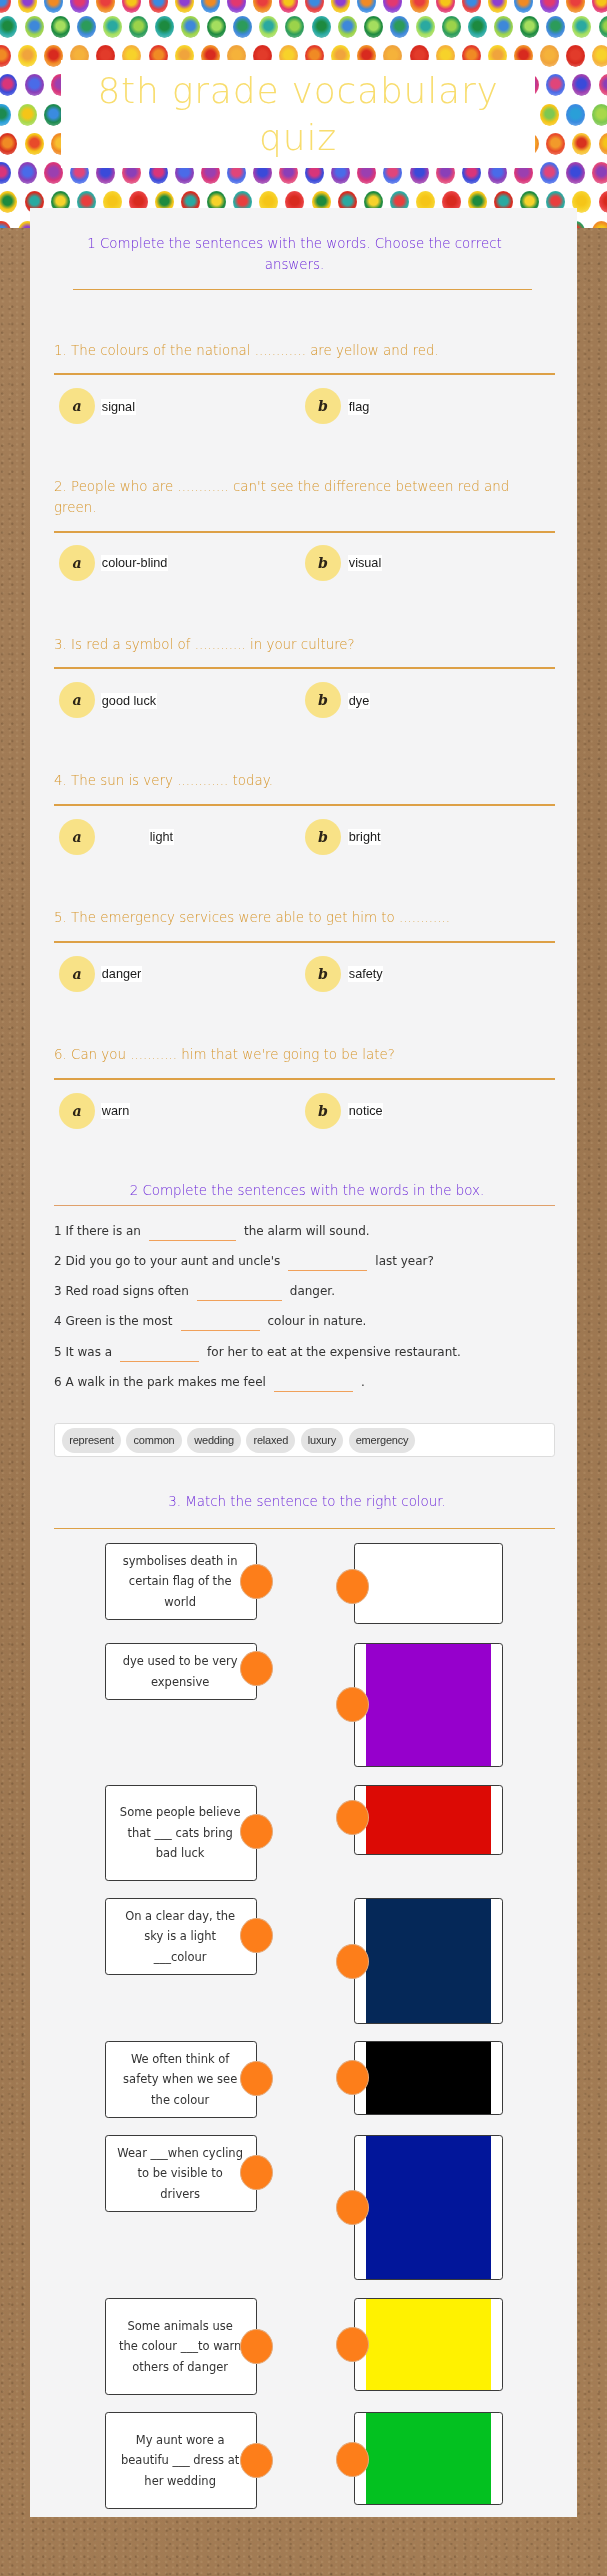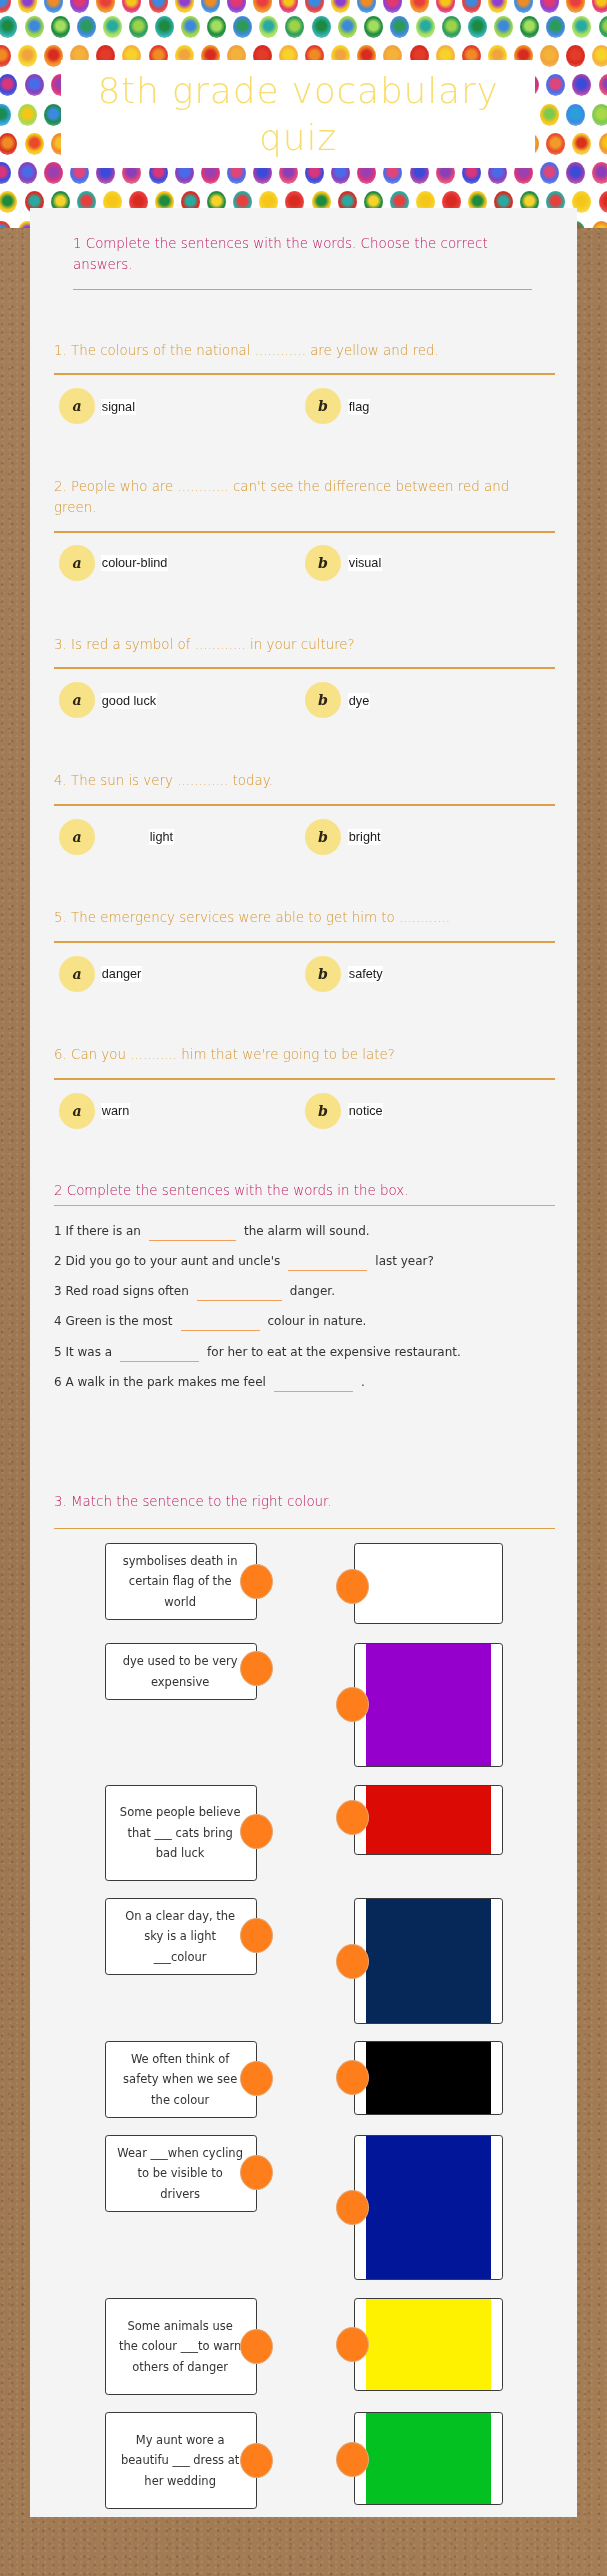--- a/index.html
+++ b/index.html
@@ -45,21 +45,21 @@
   
   .panel {
     position: absolute; left: 30px; top: 208px; width: 547px; height: 2309px;
     background: #f4f4f5;
   }
 
   .section-head {
     position: absolute; font-family: "DejaVu Sans", sans-serif;
     font-size: 13.4px; line-height: 20.6px; font-weight: 300;
   }
-  .section-head.red { color: #be185d; }
+  .section-head.red { color: #6d28d9; text-align: center; }
   .section-head.orange { color: #d6952b; }
   .rule { position: absolute; height: 1.6px; background: #dda046; }
 
   .option-badge {
     position: absolute; width: 36px; height: 36px; border-radius: 50%;
     background: #f8e287;
     display: flex; align-items: center; justify-content: center;
     font-family: "DejaVu Serif", serif; font-weight: bold; font-style: italic;
     font-size: 14.2px; color: #2c2417;
   }
@@ -402,20 +402,28 @@
 
   <div id="fill-sentences">
       <div class="fill-line" style="left: 24px; top: 1015px;"><span>1 If there is an</span><span class="fill-blank" style="width: 87px;"></span><span>the alarm will sound.</span></div>
       <div class="fill-line" style="left: 24px; top: 1045px;"><span>2 Did you go to your aunt and uncle's</span><span class="fill-blank" style="width: 79px;"></span><span>last year?</span></div>
       <div class="fill-line" style="left: 24px; top: 1075px;"><span>3 Red road signs often</span><span class="fill-blank" style="width: 85px;"></span><span>danger.</span></div>
       <div class="fill-line" style="left: 24px; top: 1105px;"><span>4 Green is the most</span><span class="fill-blank" style="width: 79px;"></span><span>colour in nature.</span></div>
       <div class="fill-line" style="left: 24px; top: 1136px;"><span>5 It was a</span><span class="fill-blank" style="width: 79px;"></span><span>for her to eat at the expensive restaurant.</span></div>
       <div class="fill-line" style="left: 24px; top: 1166px;"><span>6 A walk in the park makes me feel</span><span class="fill-blank" style="width: 79px;"></span><span>.</span></div>
     </div>
 
+  <div class="word-bank" id="word-bank">
+      <span class="word-chip">represent</span>
+      <span class="word-chip">common</span>
+      <span class="word-chip">wedding</span>
+      <span class="word-chip">relaxed</span>
+      <span class="word-chip">luxury</span>
+      <span class="word-chip">emergency</span>
+    </div>
 
   <div class="section-head red" style="left:24px; top:1284px; width:506px;">3. Match the sentence to the right colour.</div>
   <div class="rule" style="left:24px; top:1320px; width:501px; height:1.2px;"></div>
 
   <div id="match-area">
       <div class="match-card" style="left: 75px; top: 1335px; width: 152px; height: 77px;">
         <span>symbolises death in certain flag of the world</span>
       </div>
       <div class="match-color-box" style="left: 324px; top: 1335px; width: 149px; height: 81px;">
         <div class="swatch" style="background: rgb(255, 255, 255);"></div>

